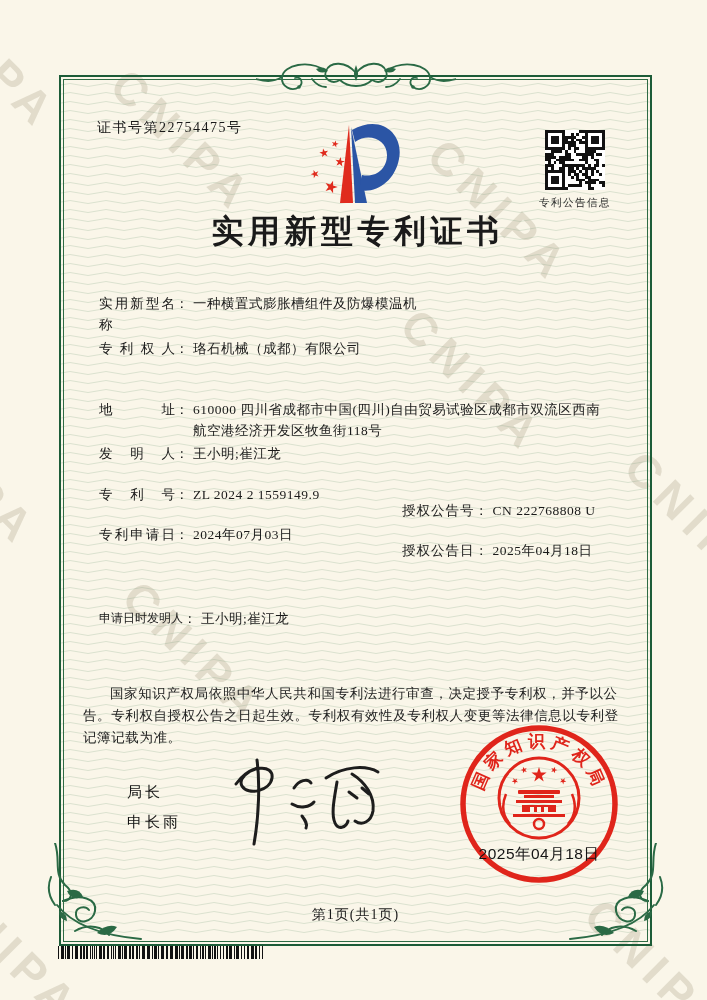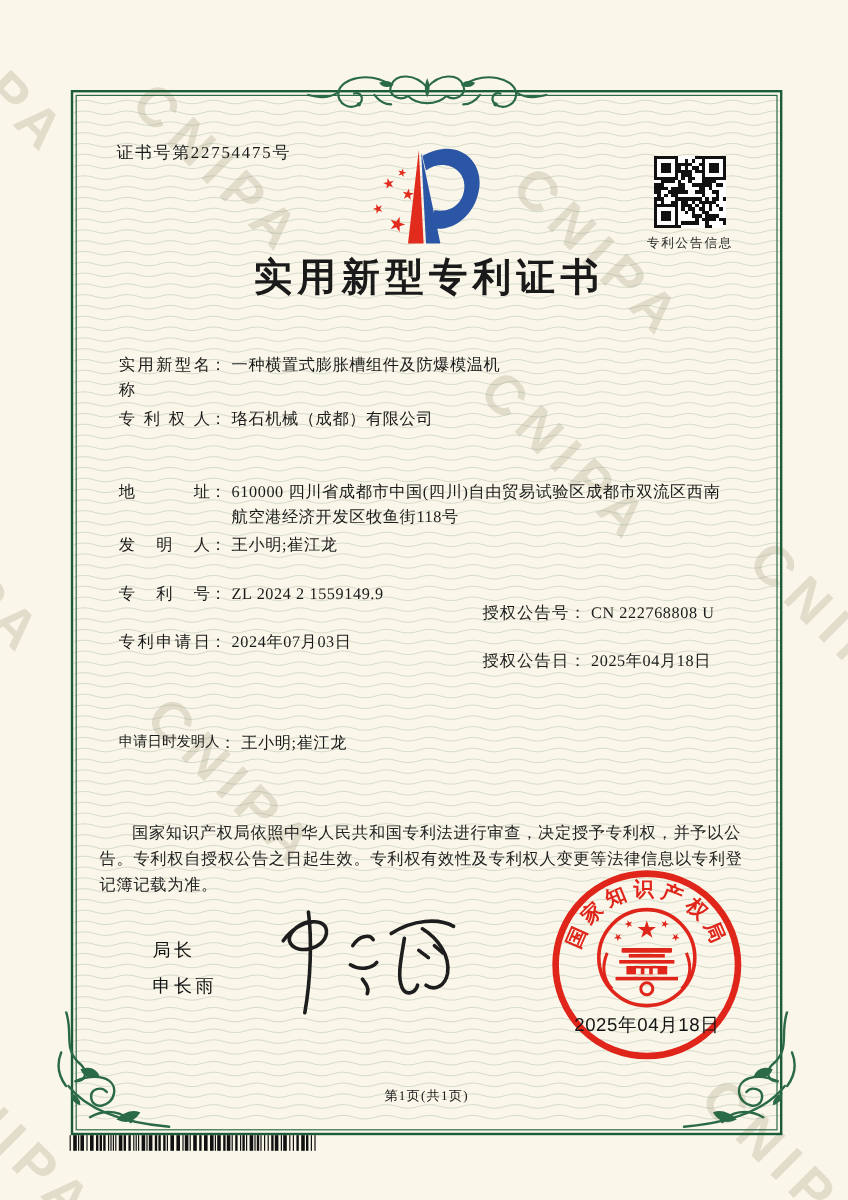--- a/index.html
+++ b/index.html
@@ -51,21 +51,21 @@
   .signer{position:absolute;left:66px;font-size:15px;letter-spacing:3px;
     font-family:"Liberation Sans","DejaVu Sans",sans-serif;color:#111;}
   .signature{position:absolute;left:141px;top:677px;}
   .seal{position:absolute;left:394px;top:643px;width:168px;height:168px;opacity:0.95;}
   .seal-date{
     position:absolute;left:394px;top:767px;width:168px;text-align:center;
     font-size:15.5px;font-weight:500;color:#141414;letter-spacing:0.5px;
     font-family:"Liberation Sans","DejaVu Sans",sans-serif;z-index:4;
   }
   .page-info{position:absolute;left:0;top:829px;width:100%;text-align:center;
-    font-size:11px;letter-spacing:1px;}
+    font-size:14px;letter-spacing:1px;}
   .barcode{position:absolute;left:58px;top:946px;width:213px;height:13px;z-index:3;}
   .barcode span{display:inline-block;height:13px;background:#111;vertical-align:top;}
   .ornament-top{position:absolute;left:195px;top:-20px;}
   .flourish{position:absolute;}
   .flourish.bl{left:-16px;top:766px;}
   .flourish.br{left:505px;top:766px;transform:scale(-1,1);}
 </style>
 </head>
 <body>
 

